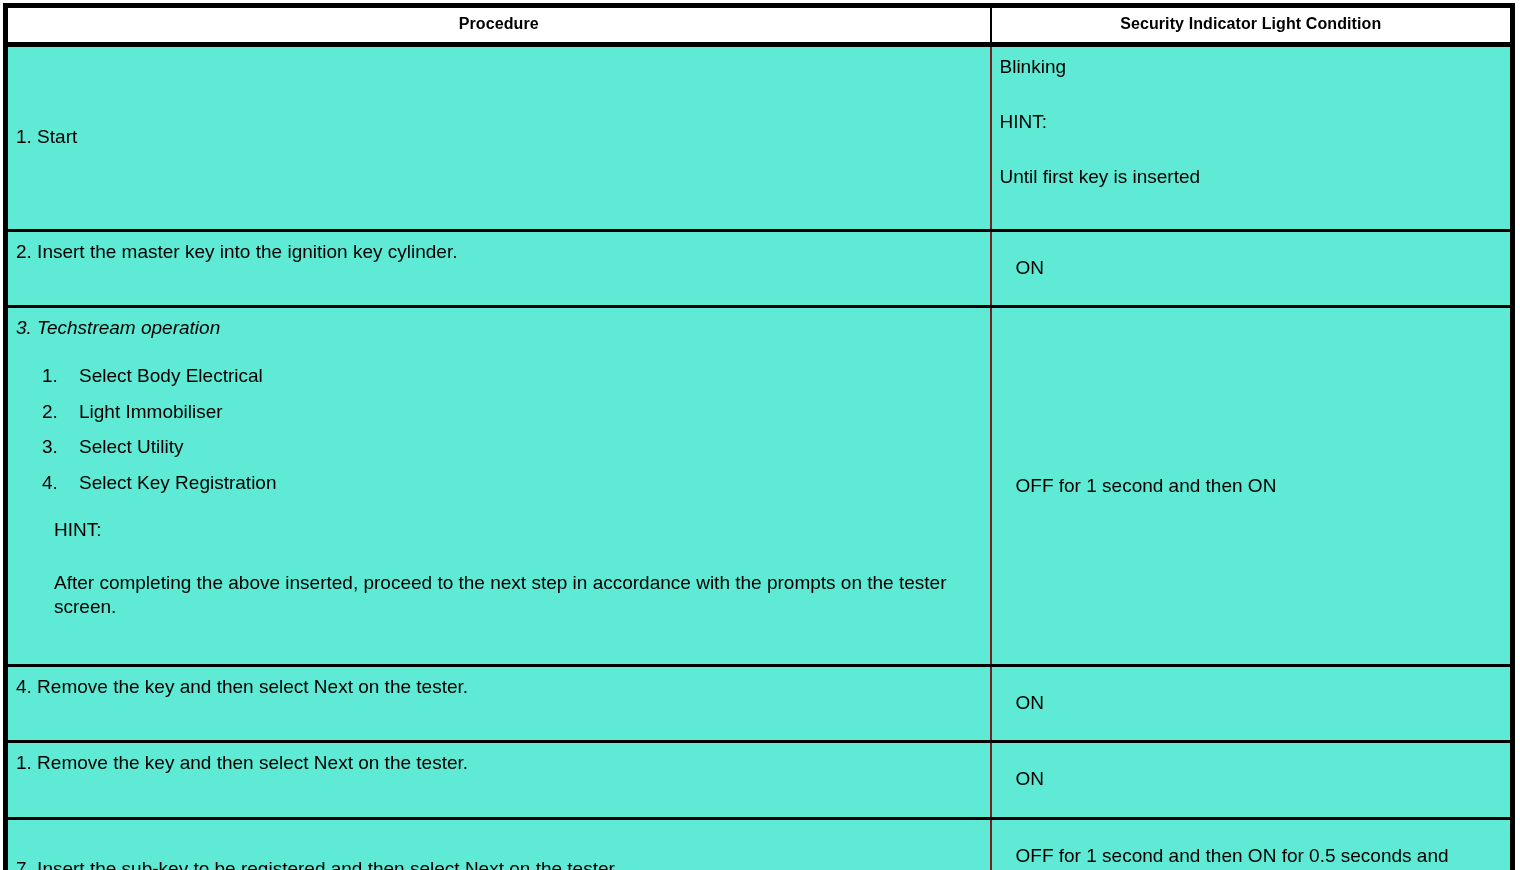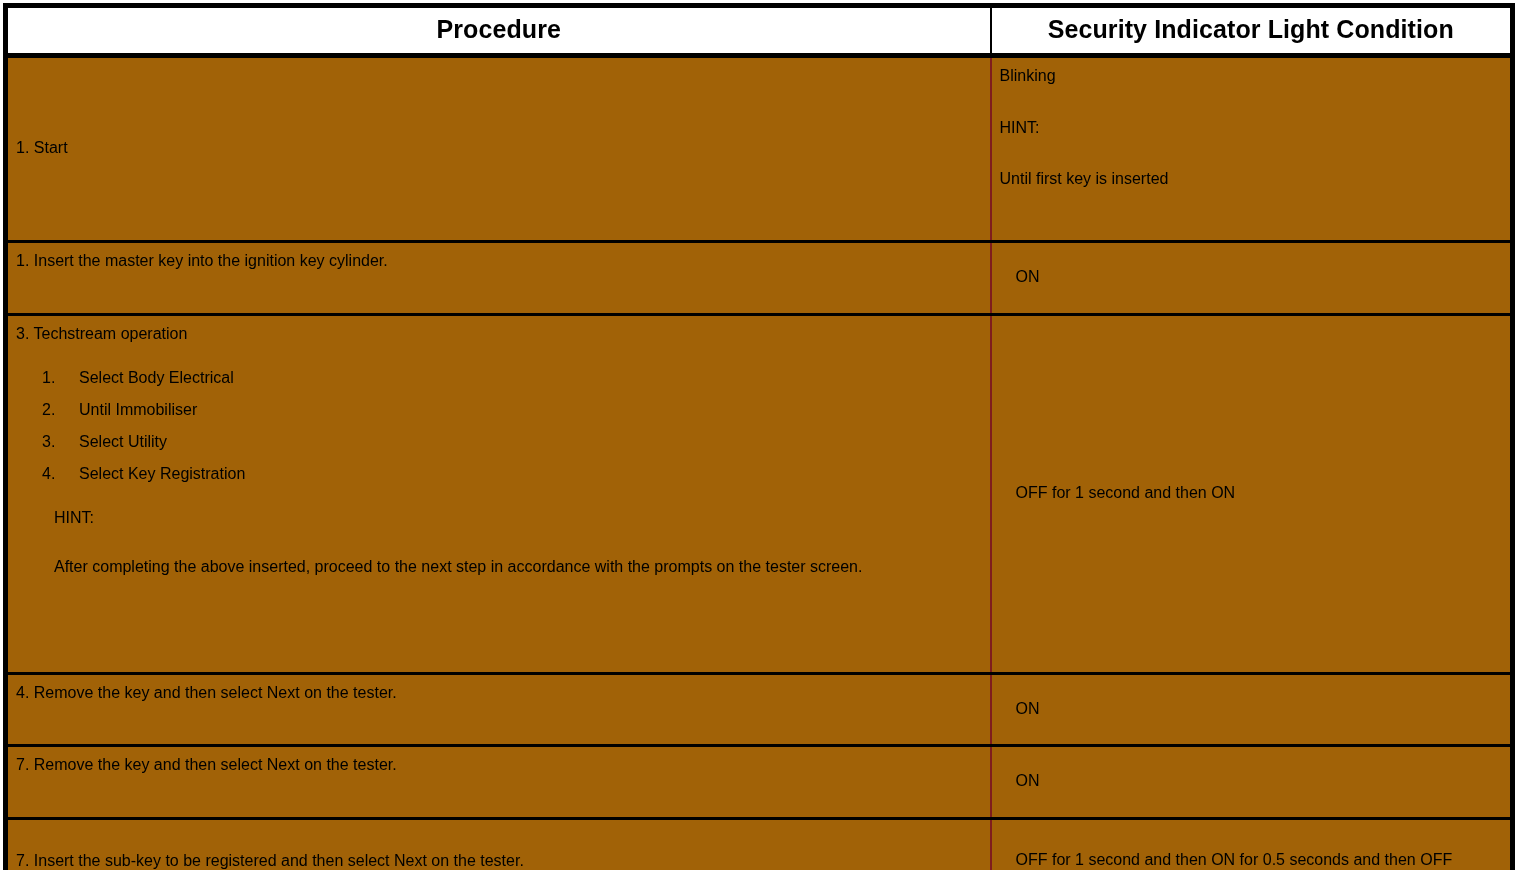--- a/index.html
+++ b/index.html
@@ -29,57 +29,58 @@
     table-layout: fixed;
     border: 5px solid #000000;
     background: #ffffff;
   }
 
   table.proc-table col.col-proc { width: 985px; }
   table.proc-table col.col-cond { width: 522px; }
 
   thead th {
     border-bottom: 5px solid #000000;
-    font-size: 25px;
+    font-size: 16px;
     font-weight: bold;
     text-align: center;
     padding: 7px 6px 9px 6px;
     letter-spacing: 0.1px;
     background: #ffffff;
   }
   thead th.th-proc {
     border-right: 2px solid #000000;
   }
 
   tbody td {
     border-top: 3px solid #000000;
-    font-size: 16px;
+    font-size: 19px;
     line-height: 1.22;
     vertical-align: top;
     padding: 8px 8px 10px 8px;
-    background: #a16207;
+    background: #5eead4;
   }
   tbody tr:first-child td { border-top: none; }
 
   td.cell-proc {
     border-right: 2px solid #7f1d1d;
   }
 
   
   td.valign-middle { vertical-align: middle; }
 
   
   .stack-para p {
     margin: 0 0 32px 0;
   }
   .stack-para p:last-child { margin-bottom: 0; }
 
   
   .step-title {
     margin: 0 0 0 0;
+    font-style: italic;
   }
 
   ol.sub-steps {
     list-style: none;
     margin: 26px 0 0 0;
     padding: 0 0 0 26px;
   }
   ol.sub-steps li {
     position: relative;
     padding: 0 0 0 37px;
@@ -134,38 +135,38 @@
         </td>
         <td class="cell-cond stack-para">
           <p>Blinking</p>
           <p>HINT:</p>
           <p>Until first key is inserted</p>
         </td>
       </tr>
 
       <tr>
         <td class="cell-proc">
-          <span>1. Insert the master key into the ignition key cylinder.</span>
+          <span>2. Insert the master key into the ignition key cylinder.</span>
         </td>
         <td class="cell-cond">
           <p class="cond-text">ON</p>
         </td>
       </tr>
 
       <tr class="row-step3">
         <td class="cell-proc">
           <p class="step-title">3. Techstream operation</p>
           <ol class="sub-steps">
             <li>
               <span class="li-num">1.</span>
               <span>Select Body Electrical</span>
             </li>
             <li>
               <span class="li-num">2.</span>
-              <span>Until Immobiliser</span>
+              <span>Light Immobiliser</span>
             </li>
             <li>
               <span class="li-num">3.</span>
               <span>Select Utility</span>
             </li>
             <li>
               <span class="li-num">4.</span>
               <span>Select Key Registration</span>
             </li>
           </ol>
@@ -184,21 +185,21 @@
           <span>4. Remove the key and then select Next on the tester.</span>
         </td>
         <td class="cell-cond">
           <p class="cond-text">ON</p>
         </td>
       </tr>
 
 
       <tr>
         <td class="cell-proc">
-          <span>7. Remove the key and then select Next on the tester.</span>
+          <span>1. Remove the key and then select Next on the tester.</span>
         </td>
         <td class="cell-cond">
           <p class="cond-text">ON</p>
         </td>
       </tr>
 
       <tr class="row-7">
         <td class="cell-proc valign-middle">
           <span>7. Insert the sub-key to be registered and then select Next on the tester.</span>
         </td>

